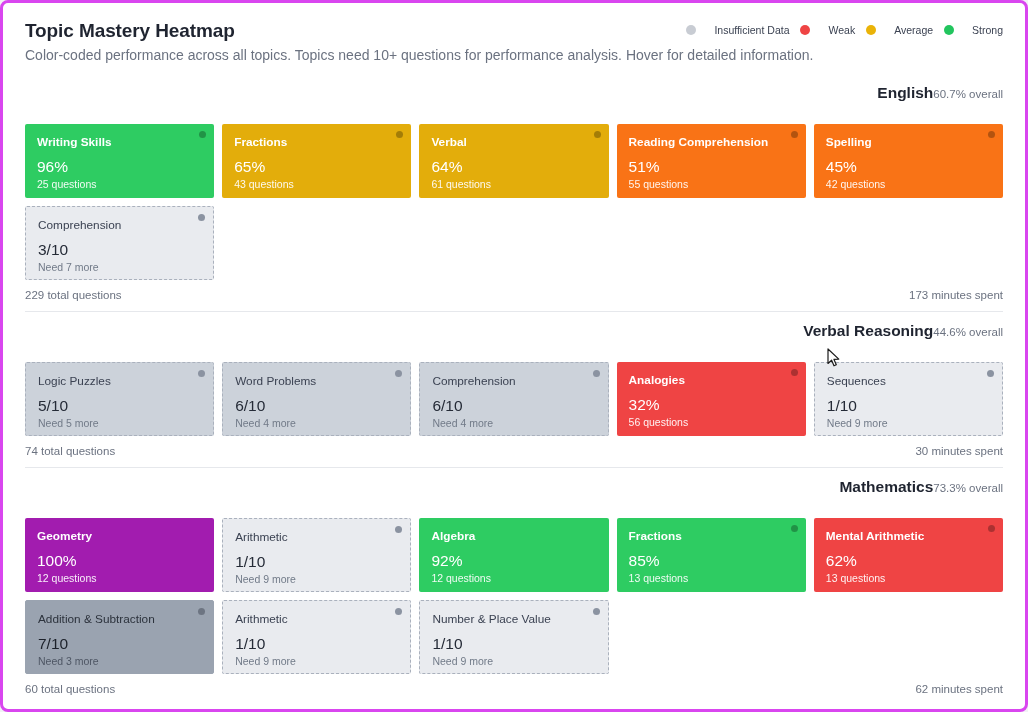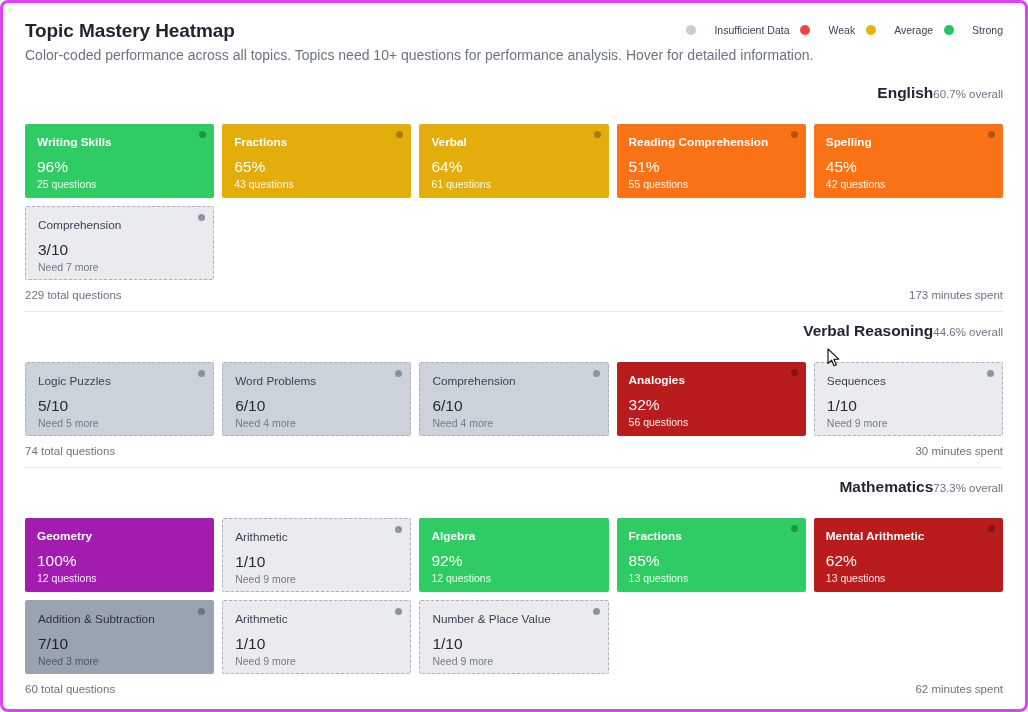--- a/index.html
+++ b/index.html
@@ -275,21 +275,21 @@
             <div class="card-title">Word Problems</div>
             <div class="card-value">6/10</div>
             <div class="card-sub">Need 4 more</div>
           </div>
           <div class="card insufficient shade-mid">
             <span class="dot"></span>
             <div class="card-title">Comprehension</div>
             <div class="card-value">6/10</div>
             <div class="card-sub">Need 4 more</div>
           </div>
-          <div class="card data" style="background: #b91c1c;">
+          <div class="card data" style="background: #ef4444;">
             <span class="dot"></span>
             <div class="card-title">Analogies</div>
             <div class="card-value">32%</div>
             <div class="card-sub">56 questions</div>
           </div>
           <div class="card insufficient ">
             <span class="dot"></span>
             <div class="card-title">Sequences</div>
             <div class="card-value">1/10</div>
             <div class="card-sub">Need 9 more</div>
@@ -321,21 +321,21 @@
             <div class="card-title">Algebra</div>
             <div class="card-value">92%</div>
             <div class="card-sub">12 questions</div>
           </div>
           <div class="card data" style="background: rgb(46, 204, 98);">
             <span class="dot"></span>
             <div class="card-title">Fractions</div>
             <div class="card-value">85%</div>
             <div class="card-sub">13 questions</div>
           </div>
-          <div class="card data" style="background: #b91c1c;">
+          <div class="card data" style="background: #ef4444;">
             <span class="dot"></span>
             <div class="card-title">Mental Arithmetic</div>
             <div class="card-value">62%</div>
             <div class="card-sub">13 questions</div>
           </div>
           <div class="card insufficient shade-dark">
             <span class="dot"></span>
             <div class="card-title">Addition &amp; Subtraction</div>
             <div class="card-value">7/10</div>
             <div class="card-sub">Need 3 more</div>

